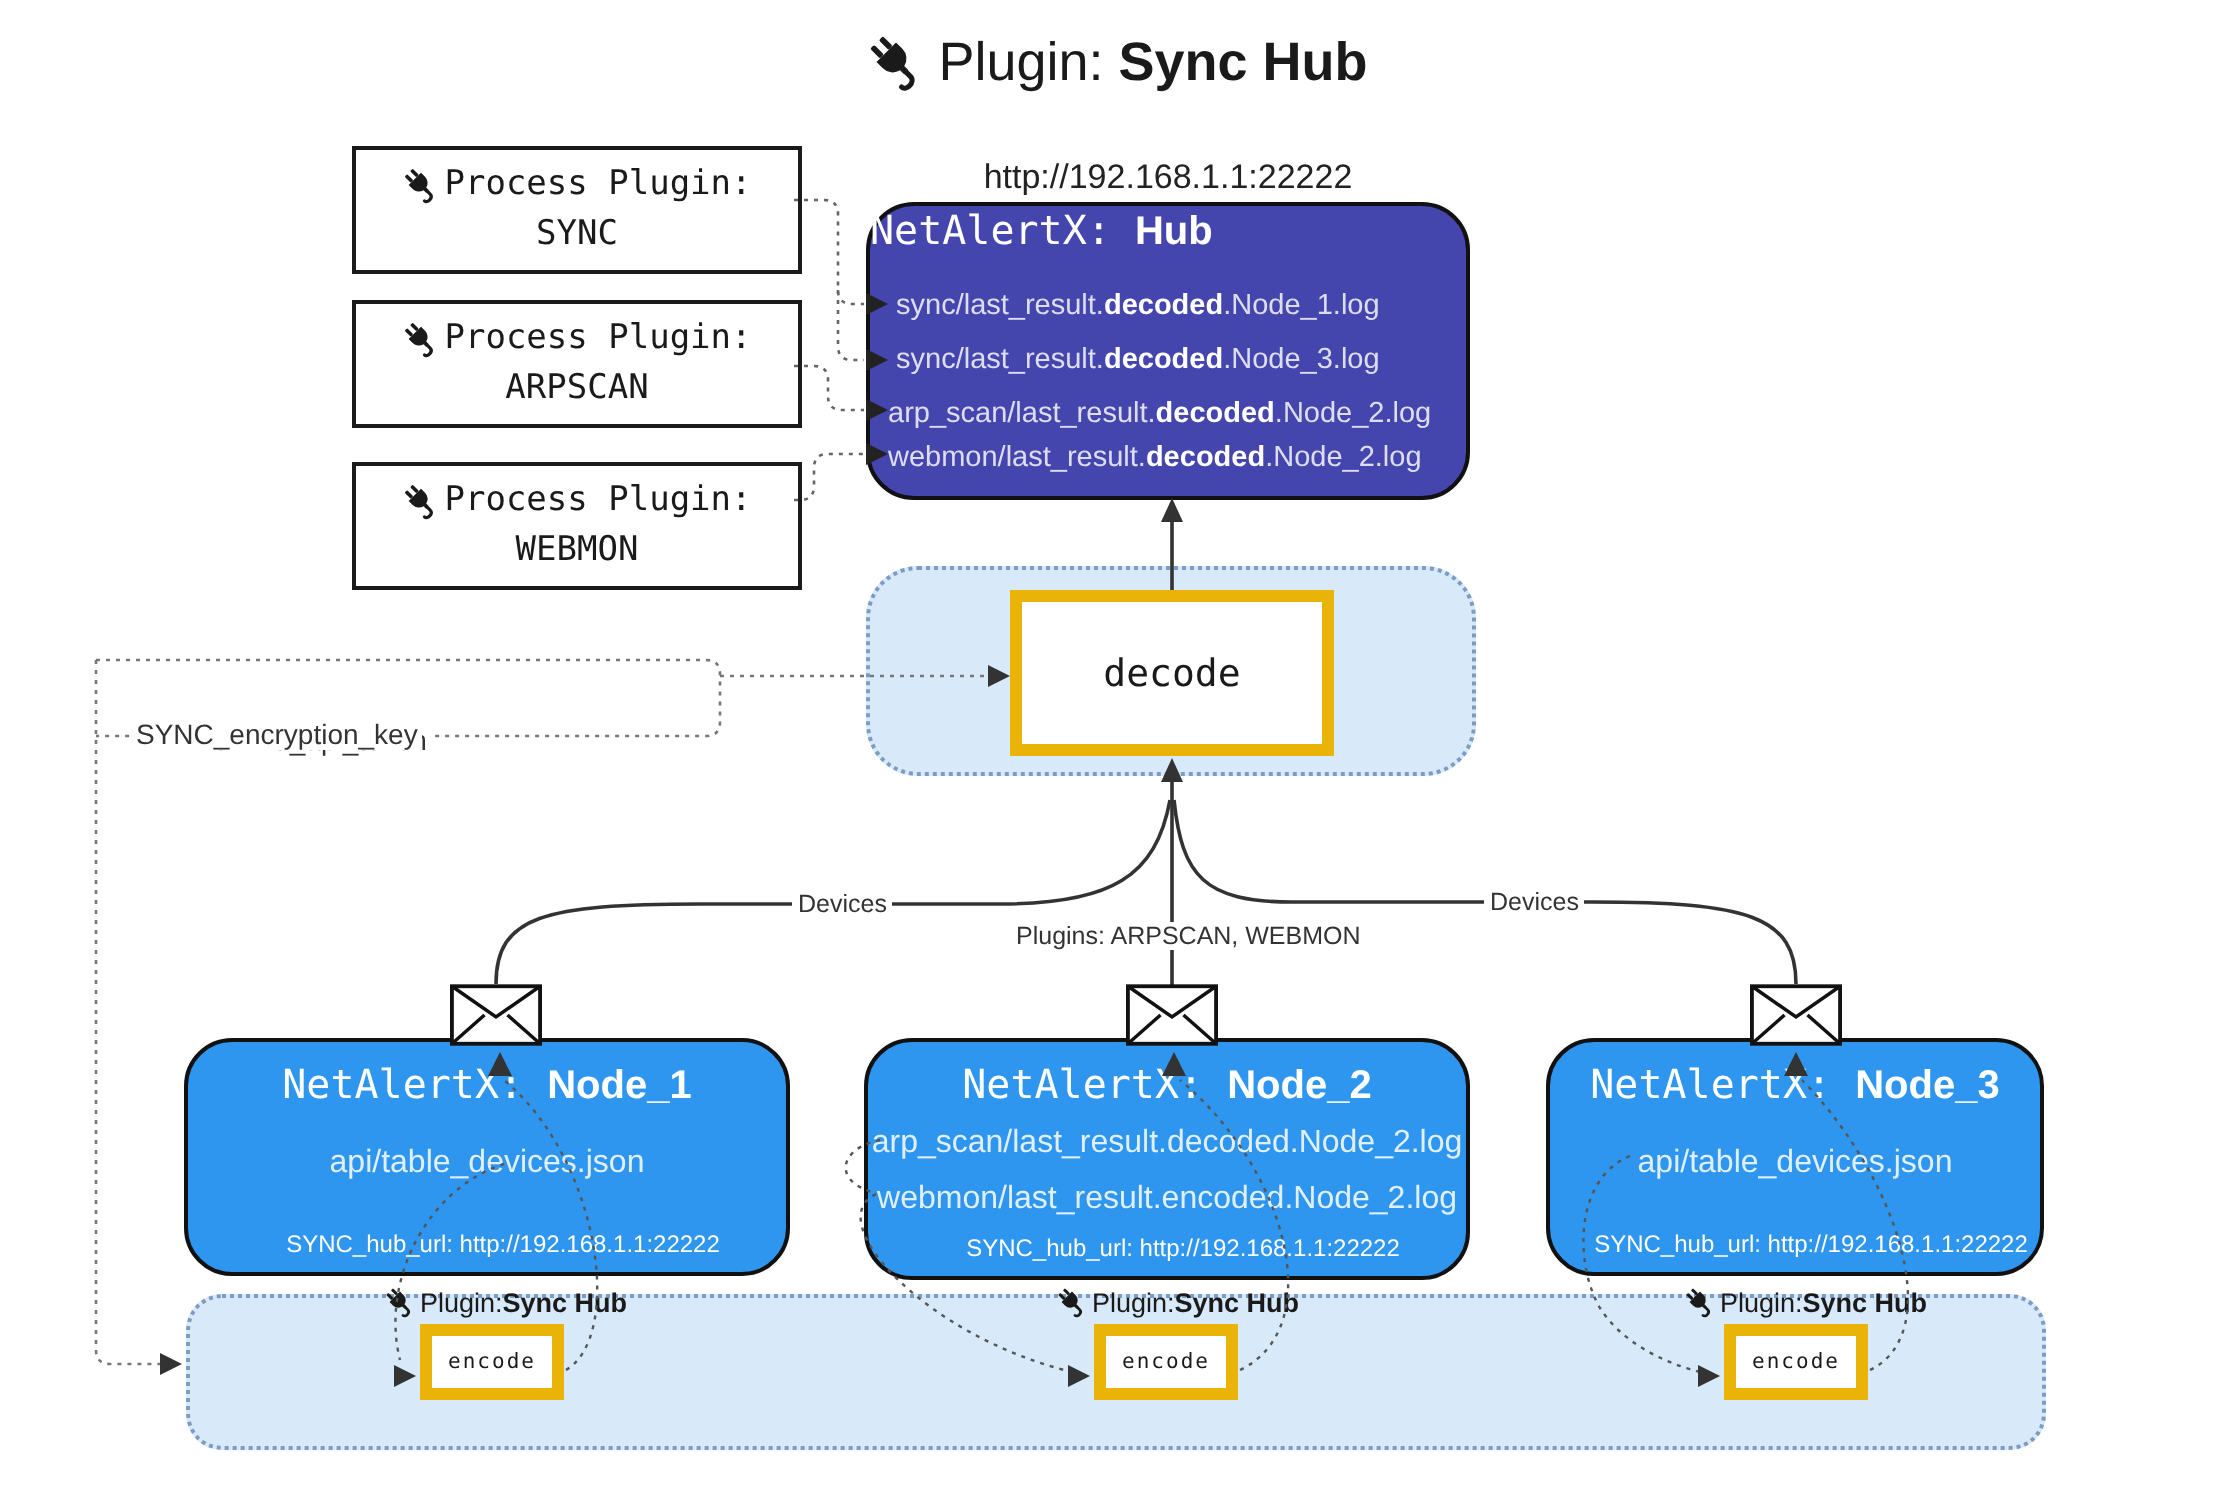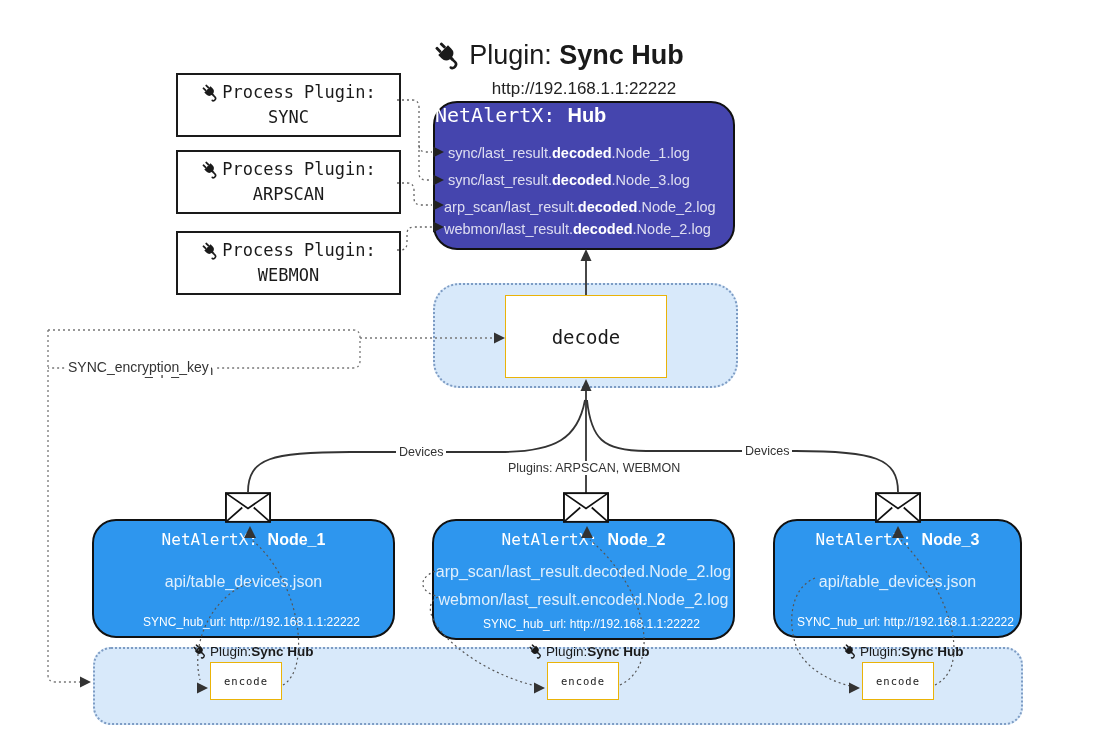--- a/index.html
+++ b/index.html
@@ -2,21 +2,21 @@
 <html><head>
 <meta charset="utf-8">
 <style>
   html,body{margin:0;padding:0;background:#fff;}
   #canvas{position:relative;width:1117px;height:754px;background:#fff;overflow:hidden;
           font-family:"Liberation Sans",sans-serif;color:#1a1a1a;}
   .abs{position:absolute;}
   .mono{font-family:"DejaVu Sans Mono","Liberation Mono",monospace;}
 
   
-  .page-title{left:0;right:0;top:16px;text-align:center;font-size:27px;color:#1a1a1a;z-index:12;margin-top:24px;}
+  .page-title{left:0;right:0;top:16px;text-align:center;font-size:27px;color:#1a1a1a;z-index:12;}
   .page-title .plug{vertical-align:-6px;margin-right:6px;}
   .bold{font-weight:700;}
 
   
   .pbox{left:176px;width:221px;height:60px;background:#fff;border:2px solid #1a1a1a;
         display:flex;flex-direction:column;align-items:center;justify-content:center;
         font-size:17px;line-height:25px;z-index:2;}
   .pbox .l1{display:flex;align-items:center;}
   .pbox .plug{margin-right:2px;}
 
@@ -25,31 +25,31 @@
   .hub{left:433px;top:101px;width:302px;height:149px;background:#4545ae;border:2px solid #111;
        border-radius:24px;z-index:2;box-sizing:border-box;}
   .hub-title{left:0;right:0;top:0;text-align:left;color:#fff;font-size:20px;}
   .hub-title .tname{font-family:"Liberation Sans",sans-serif;font-weight:700;}
   .hublog{left:13px;right:4px;font-size:14.5px;color:rgba(255,255,255,.82);white-space:nowrap;}
   .hublog b{color:#fff;}
 
   
   .softbox{background:#d8e9fa;border:2px dotted #7d9cc4;border-radius:26px;box-sizing:border-box;z-index:1;}
   .decode-wrap{left:433px;top:283px;width:305px;height:105px;}
-  .iobox{background:#fff;border:1px solid #eab308;box-sizing:border-box;display:flex;
+  .iobox{background:#fff;border:6px solid #eab308;box-sizing:border-box;display:flex;
          align-items:center;justify-content:center;z-index:3;}
   .decode-box{left:505px;top:295px;width:162px;height:83px;font-size:19px;}
 
   
   .linelabel{background:#fff;padding:0 3px;font-size:12.5px;color:#333;z-index:12;white-space:nowrap;}
   .tokenlabel{background:#fff;padding:0 2px;font-size:14px;color:#333;z-index:12;white-space:nowrap;}
 
   
   .node{background:#2e96ee;border:2.5px solid #111;border-radius:24px;z-index:2;box-sizing:border-box;}
-  .node-title{left:0;right:0;top:9px;text-align:center;color:#fff;font-size:16px;white-space:nowrap;}
+  .node-title{left:0;right:0;top:9px;text-align:center;color:#fff;font-size:20px;white-space:nowrap;}
   .node-title .tname{font-family:"Liberation Sans",sans-serif;font-weight:700;}
   .nodefile{left:0;right:0;text-align:center;color:rgba(255,255,255,.85);font-size:16px;white-space:nowrap;}
   .nodeurl{left:16px;right:0;bottom:7px;text-align:center;color:#fff;font-size:12px;white-space:nowrap;margin-top:40px;}
 
   
   .envelope{width:46px;height:31px;z-index:11;}
 
   
   .bottom-wrap{left:93px;top:647px;width:930px;height:78px;border-radius:18px;}
   .encode-box{width:72px;height:38px;font-size:10.5px;letter-spacing:1px;}

